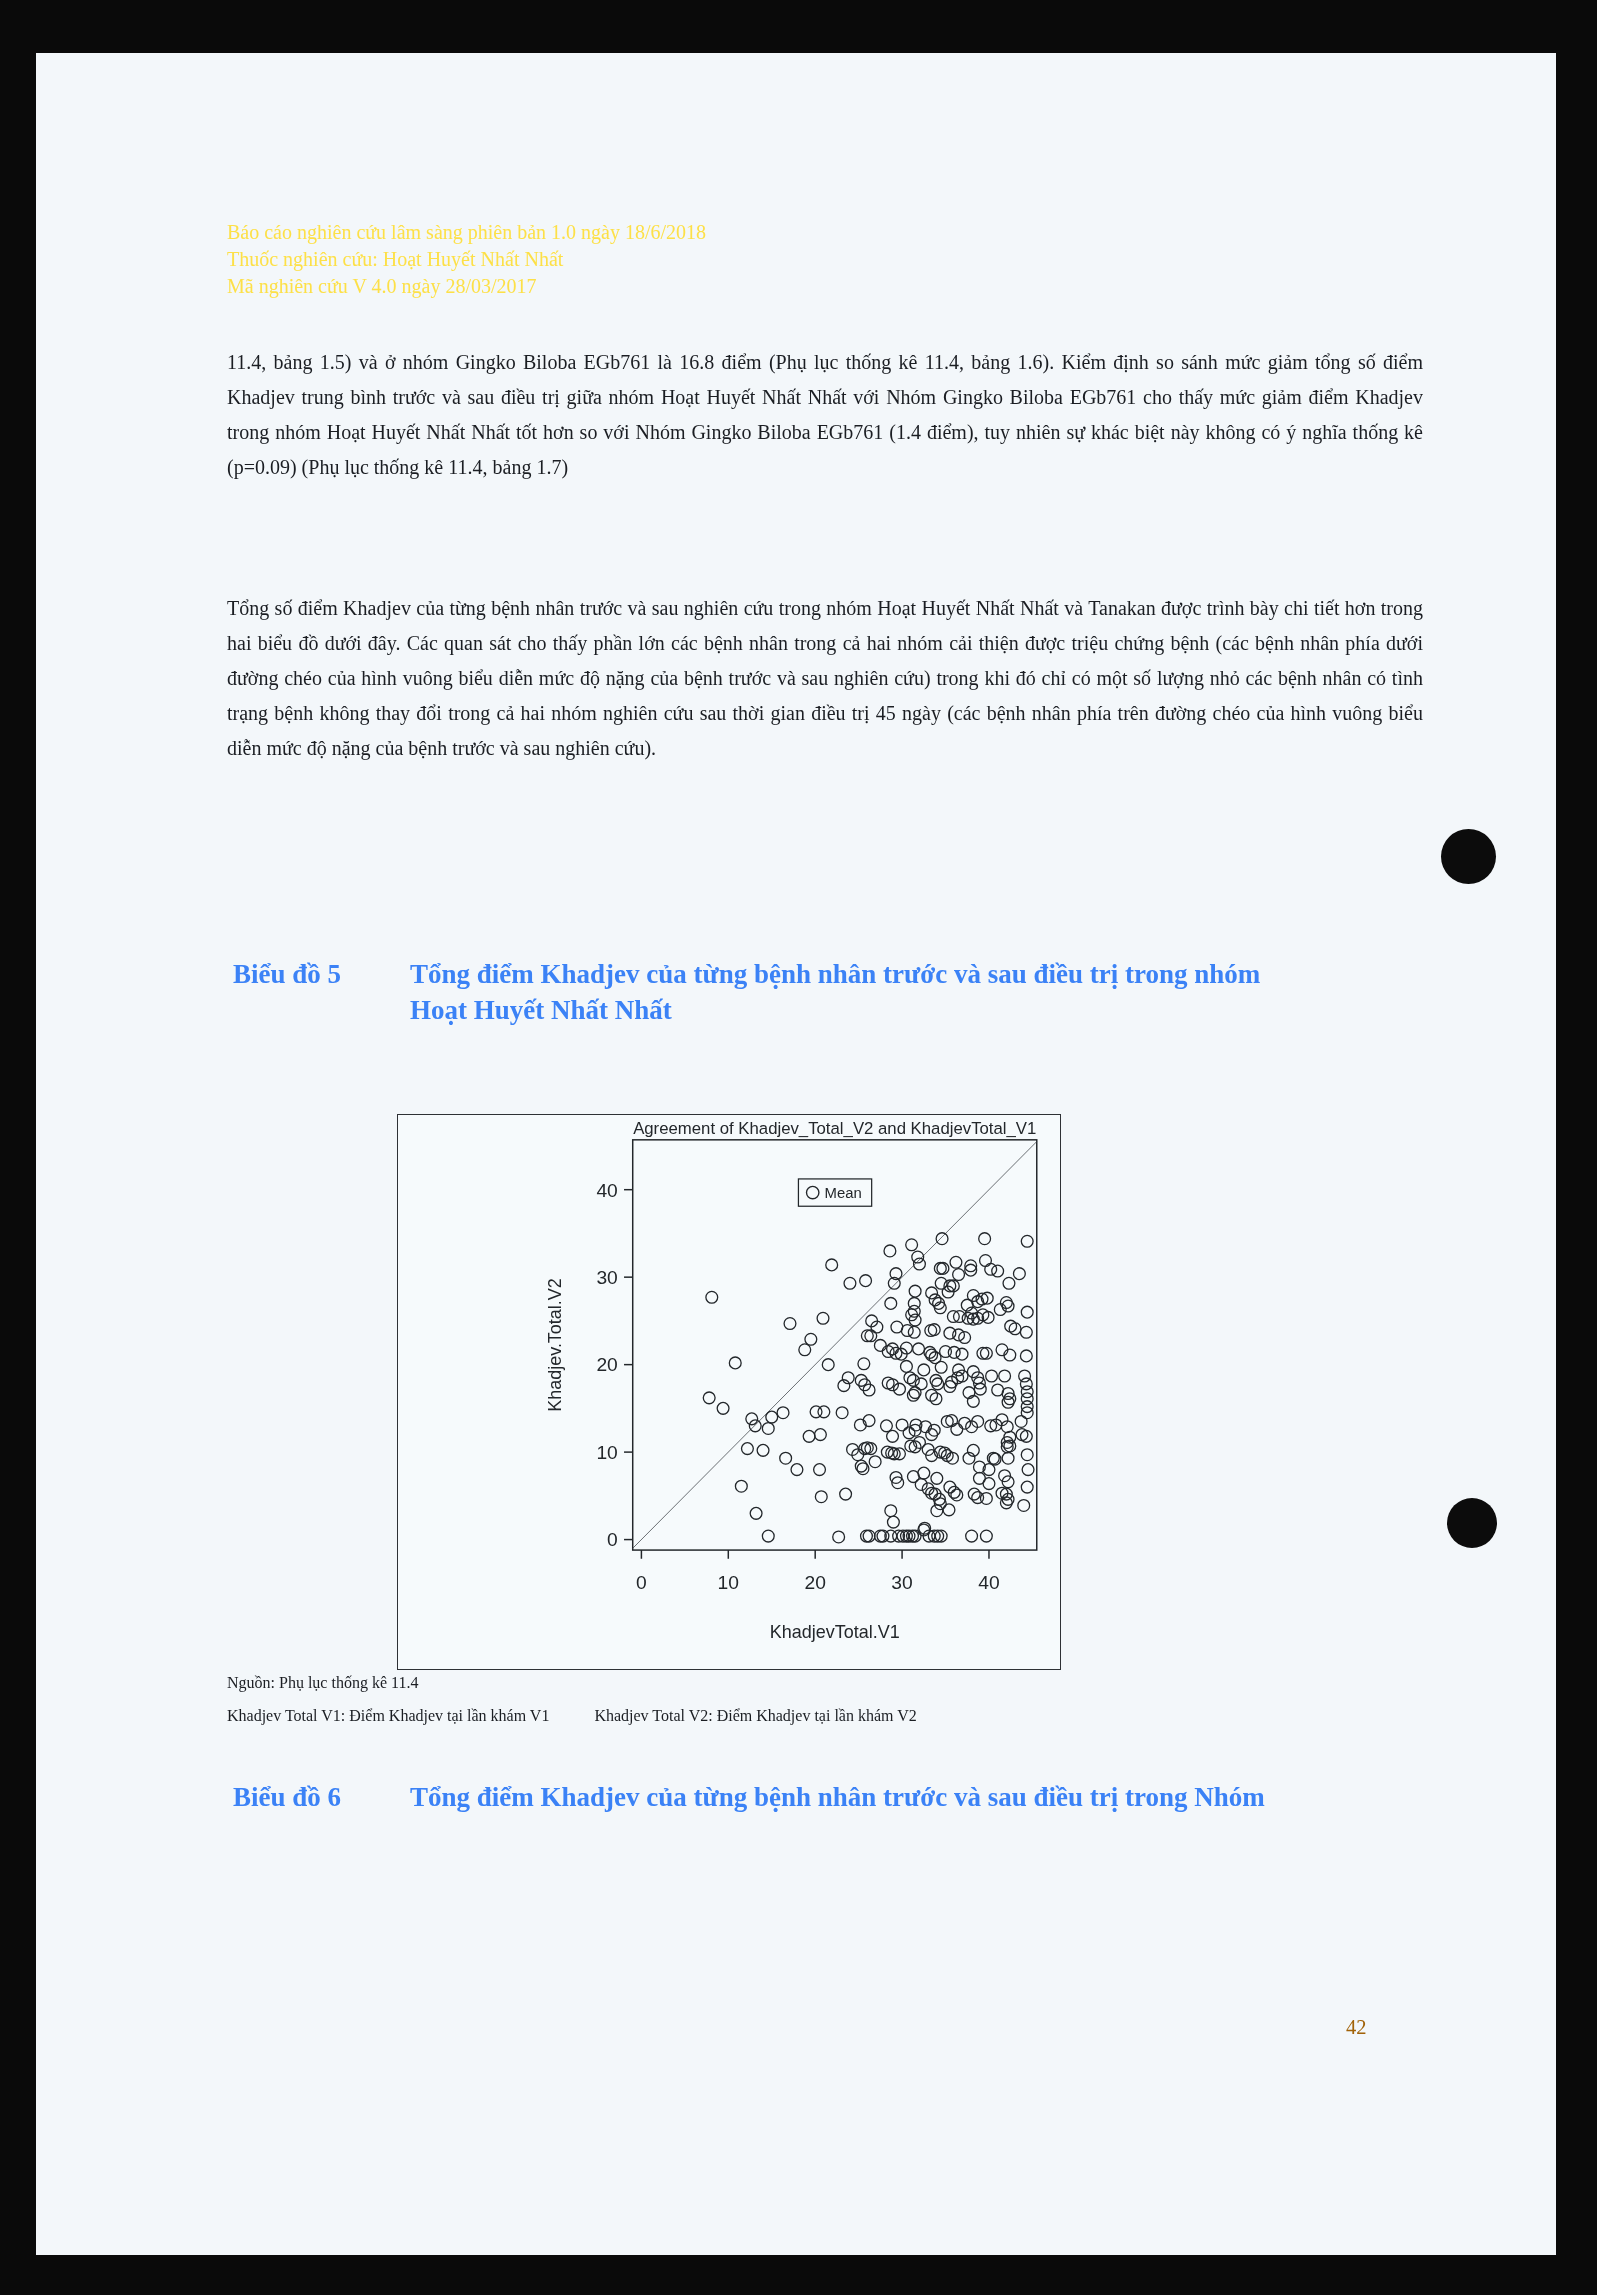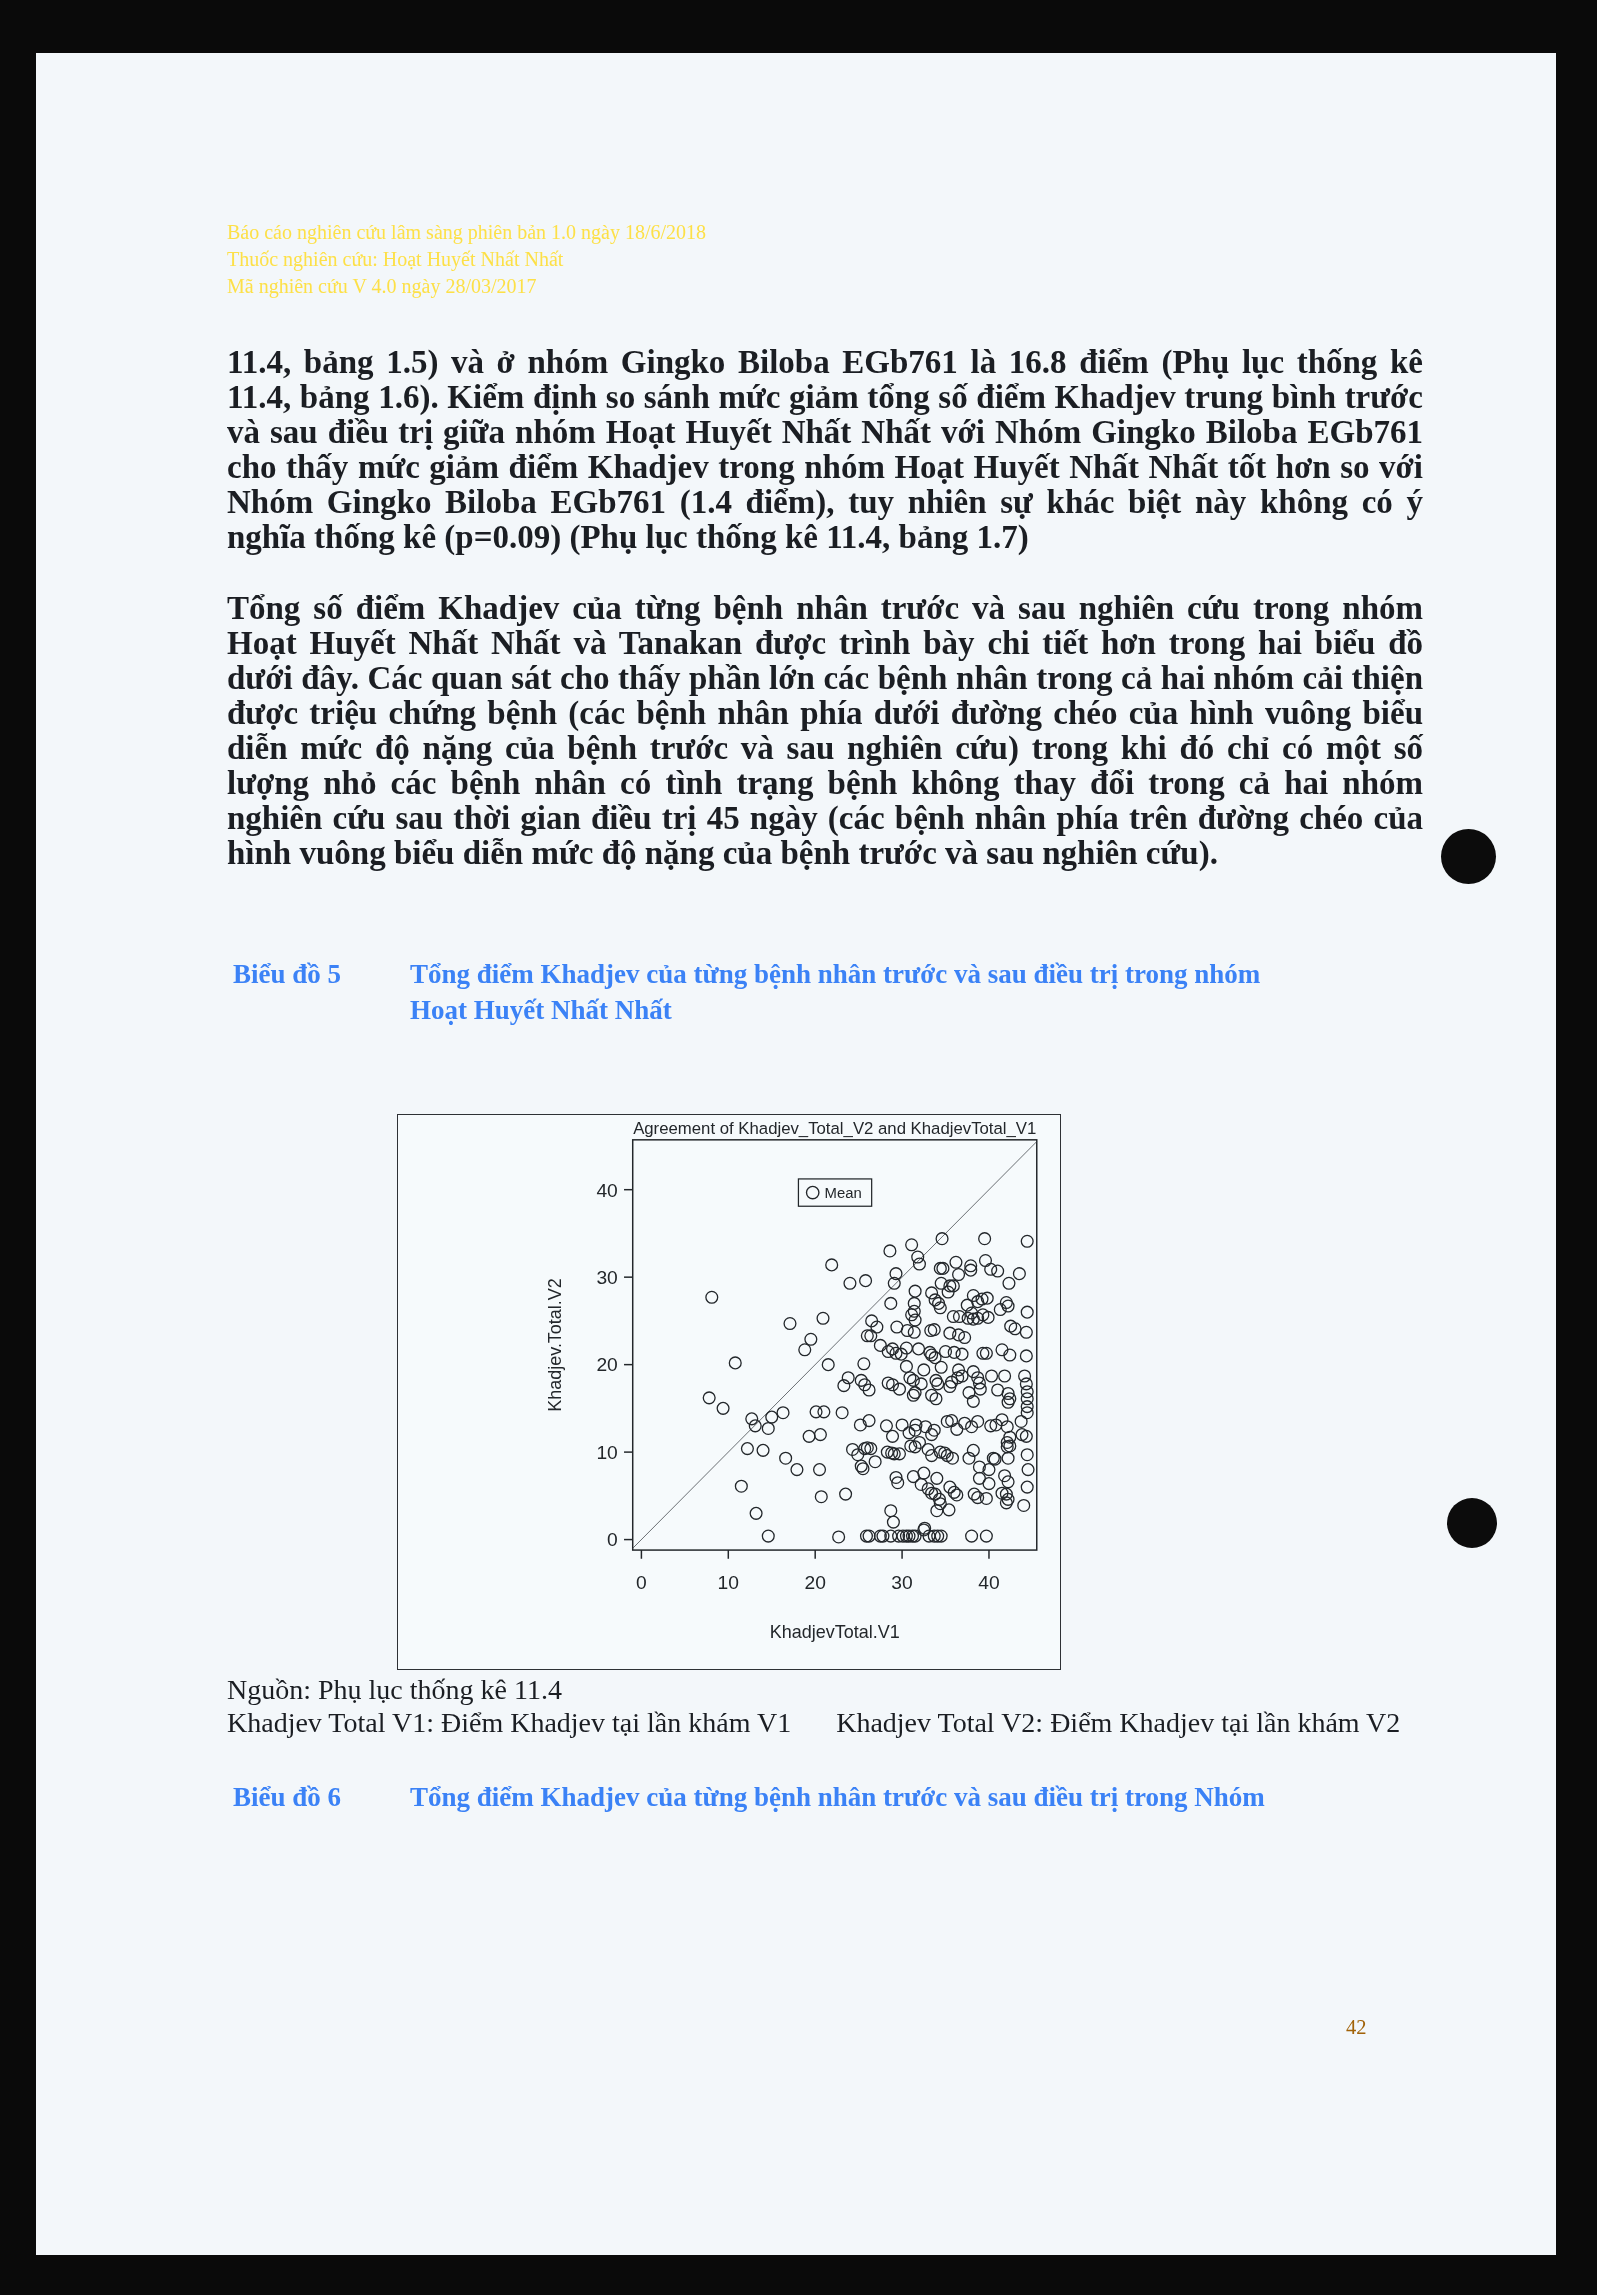--- a/index.html
+++ b/index.html
@@ -1,25 +1,25 @@
 <!DOCTYPE html>
 <html style="font-size:10px"><head>
 <meta charset="utf-8">
 <style>
   html,body{margin:0;padding:0;background:#000;}
   body{width:1597px;height:2295px;position:relative;font-family:"Liberation Serif",serif;}
   .scan{position:absolute;left:0;top:0;width:1597px;height:2295px;background:#0a0a0a;}
   .page{position:absolute;left:36px;top:53px;width:1520px;height:2202px;background:#f3f7fa;}
   .abs{position:absolute;}
   .hdr{left:227px;top:219px;font-size:20px;line-height:27px;color:#fde047;}
-  .para{left:227px;width:1196px;font-size:33px;line-height:35px;text-align:justify;color:#1b1e23;font-weight:bold;}
+  .para{left:227px;width:1196px;font-size:20px;line-height:35px;text-align:justify;color:#1b1e23;}
   .fig-heading{left:233px;display:flex;color:#3b82f6;font-weight:bold;font-size:27px;line-height:36px;}
   .fig-heading .lbl{width:177px;flex:0 0 177px;}
   .figure-box{left:397px;top:1114px;width:664px;height:556px;border:1.2px solid #2e3135;background:#f6fafc;box-sizing:border-box;}
-  .foot{left:227px;font-size:28px;color:#1b1e23;}
+  .foot{left:227px;font-size:16px;color:#1b1e23;}
   .vnotes{display:flex;gap:45px;}
   .pagenum{left:1346px;top:2016px;font-size:20.5px;color:#a16207;}
   .hole{background:#0c0c0c;border-radius:50%;}
   svg text{font-family:"Liberation Sans","DejaVu Sans",sans-serif;fill:#23272b;}
 </style>
 </head>
 <body>
 
 <div class="scan">
   <div class="page"></div>

